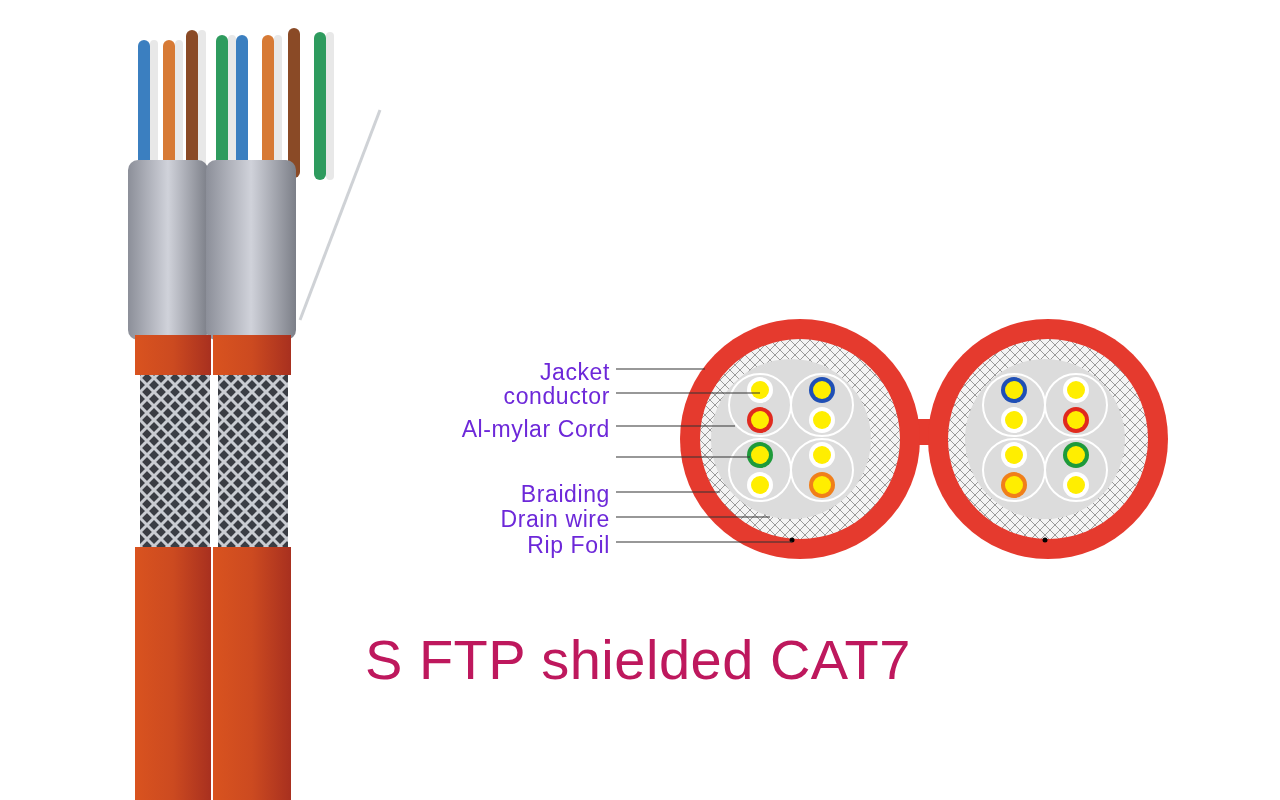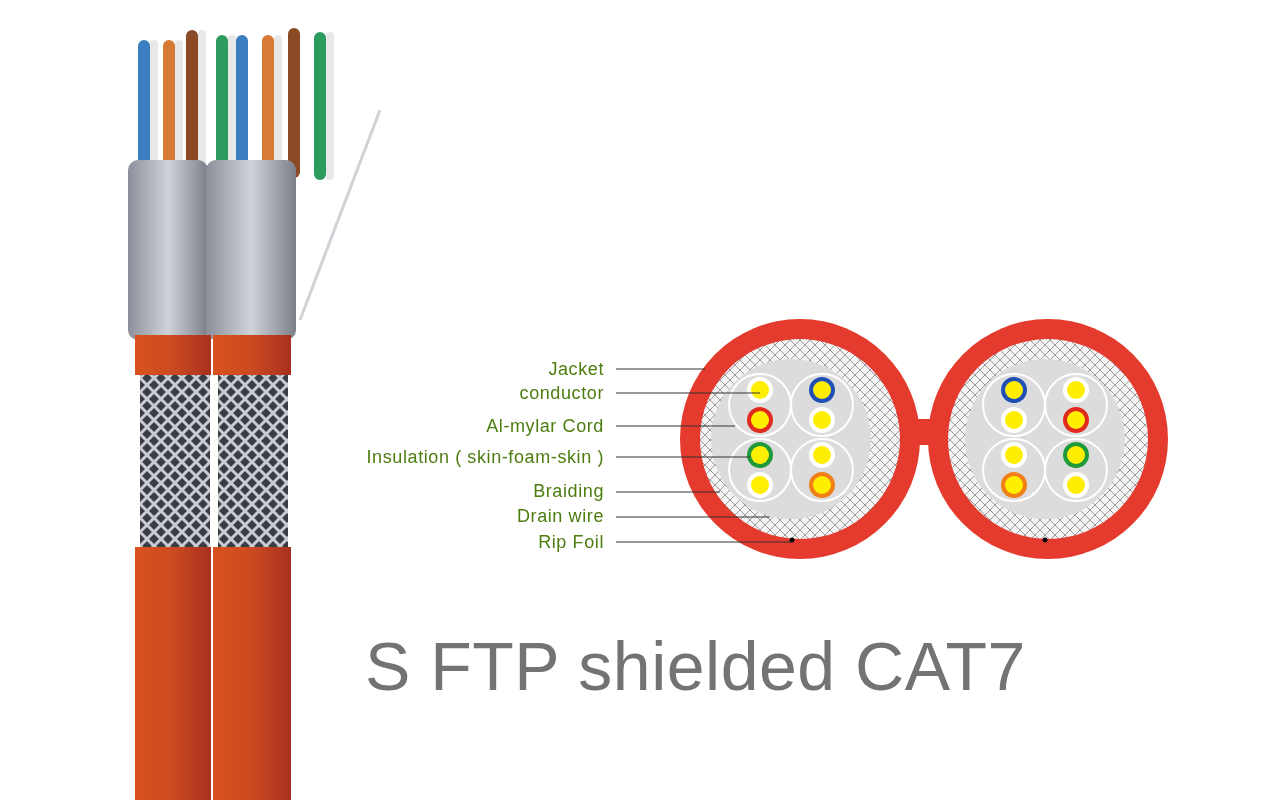--- a/index.html
+++ b/index.html
@@ -1,24 +1,24 @@
 <!DOCTYPE html>
 <html><head>
   <meta charset="utf-8">
   <style>
     html, body { margin:0; padding:0; background:#ffffff; }
     body { width:1280px; height:800px; position:relative; overflow:hidden; font-family:"Liberation Sans", sans-serif; }
     .stage { position:absolute; left:0; top:0; width:1280px; height:800px; }
     .label {
-      position:absolute; right:6px; font-size:18px; color:#4d7c0f; letter-spacing:0.6px;
+      position:absolute; right:0; font-size:23px; color:#6d28d9; letter-spacing:0.6px;
       white-space:nowrap; text-align:right;
     }
     .labels { position:absolute; left:0; top:0; width:610px; height:800px; }
     .title {
-      position:absolute; left:365px; top:632px; font-size:68px; color:#737373;
+      position:absolute; left:365px; top:632px; font-size:56px; color:#be185d;
       font-family:"Liberation Sans", sans-serif; letter-spacing:0.5px; white-space:nowrap;
       line-height:1;
     }
     svg { position:absolute; left:0; top:0; }
   </style>
 </head>
 <body>
 
 <div class="stage">
 
@@ -144,20 +144,19 @@
       <line x1="616" y1="492" x2="720" y2="492"></line>
       <line x1="616" y1="517" x2="770" y2="517"></line>
       <line x1="616" y1="542" x2="792" y2="542"></line>
     </g>
   </svg>
 
   <div class="labels">
     <div class="label" style="top:359px">Jacket</div>
     <div class="label" style="top:383px">conductor</div>
     <div class="label" style="top:416px">Al-mylar Cord</div>
-    <div class="label" style="top:447px">Insulation ( skin-foam-skin )</div>
     <div class="label" style="top:481px">Braiding</div>
     <div class="label" style="top:506px">Drain wire</div>
     <div class="label" style="top:532px">Rip Foil</div>
   </div>
 
   <div class="title">S FTP shielded CAT7</div>
 </div>
 
 </body></html>

